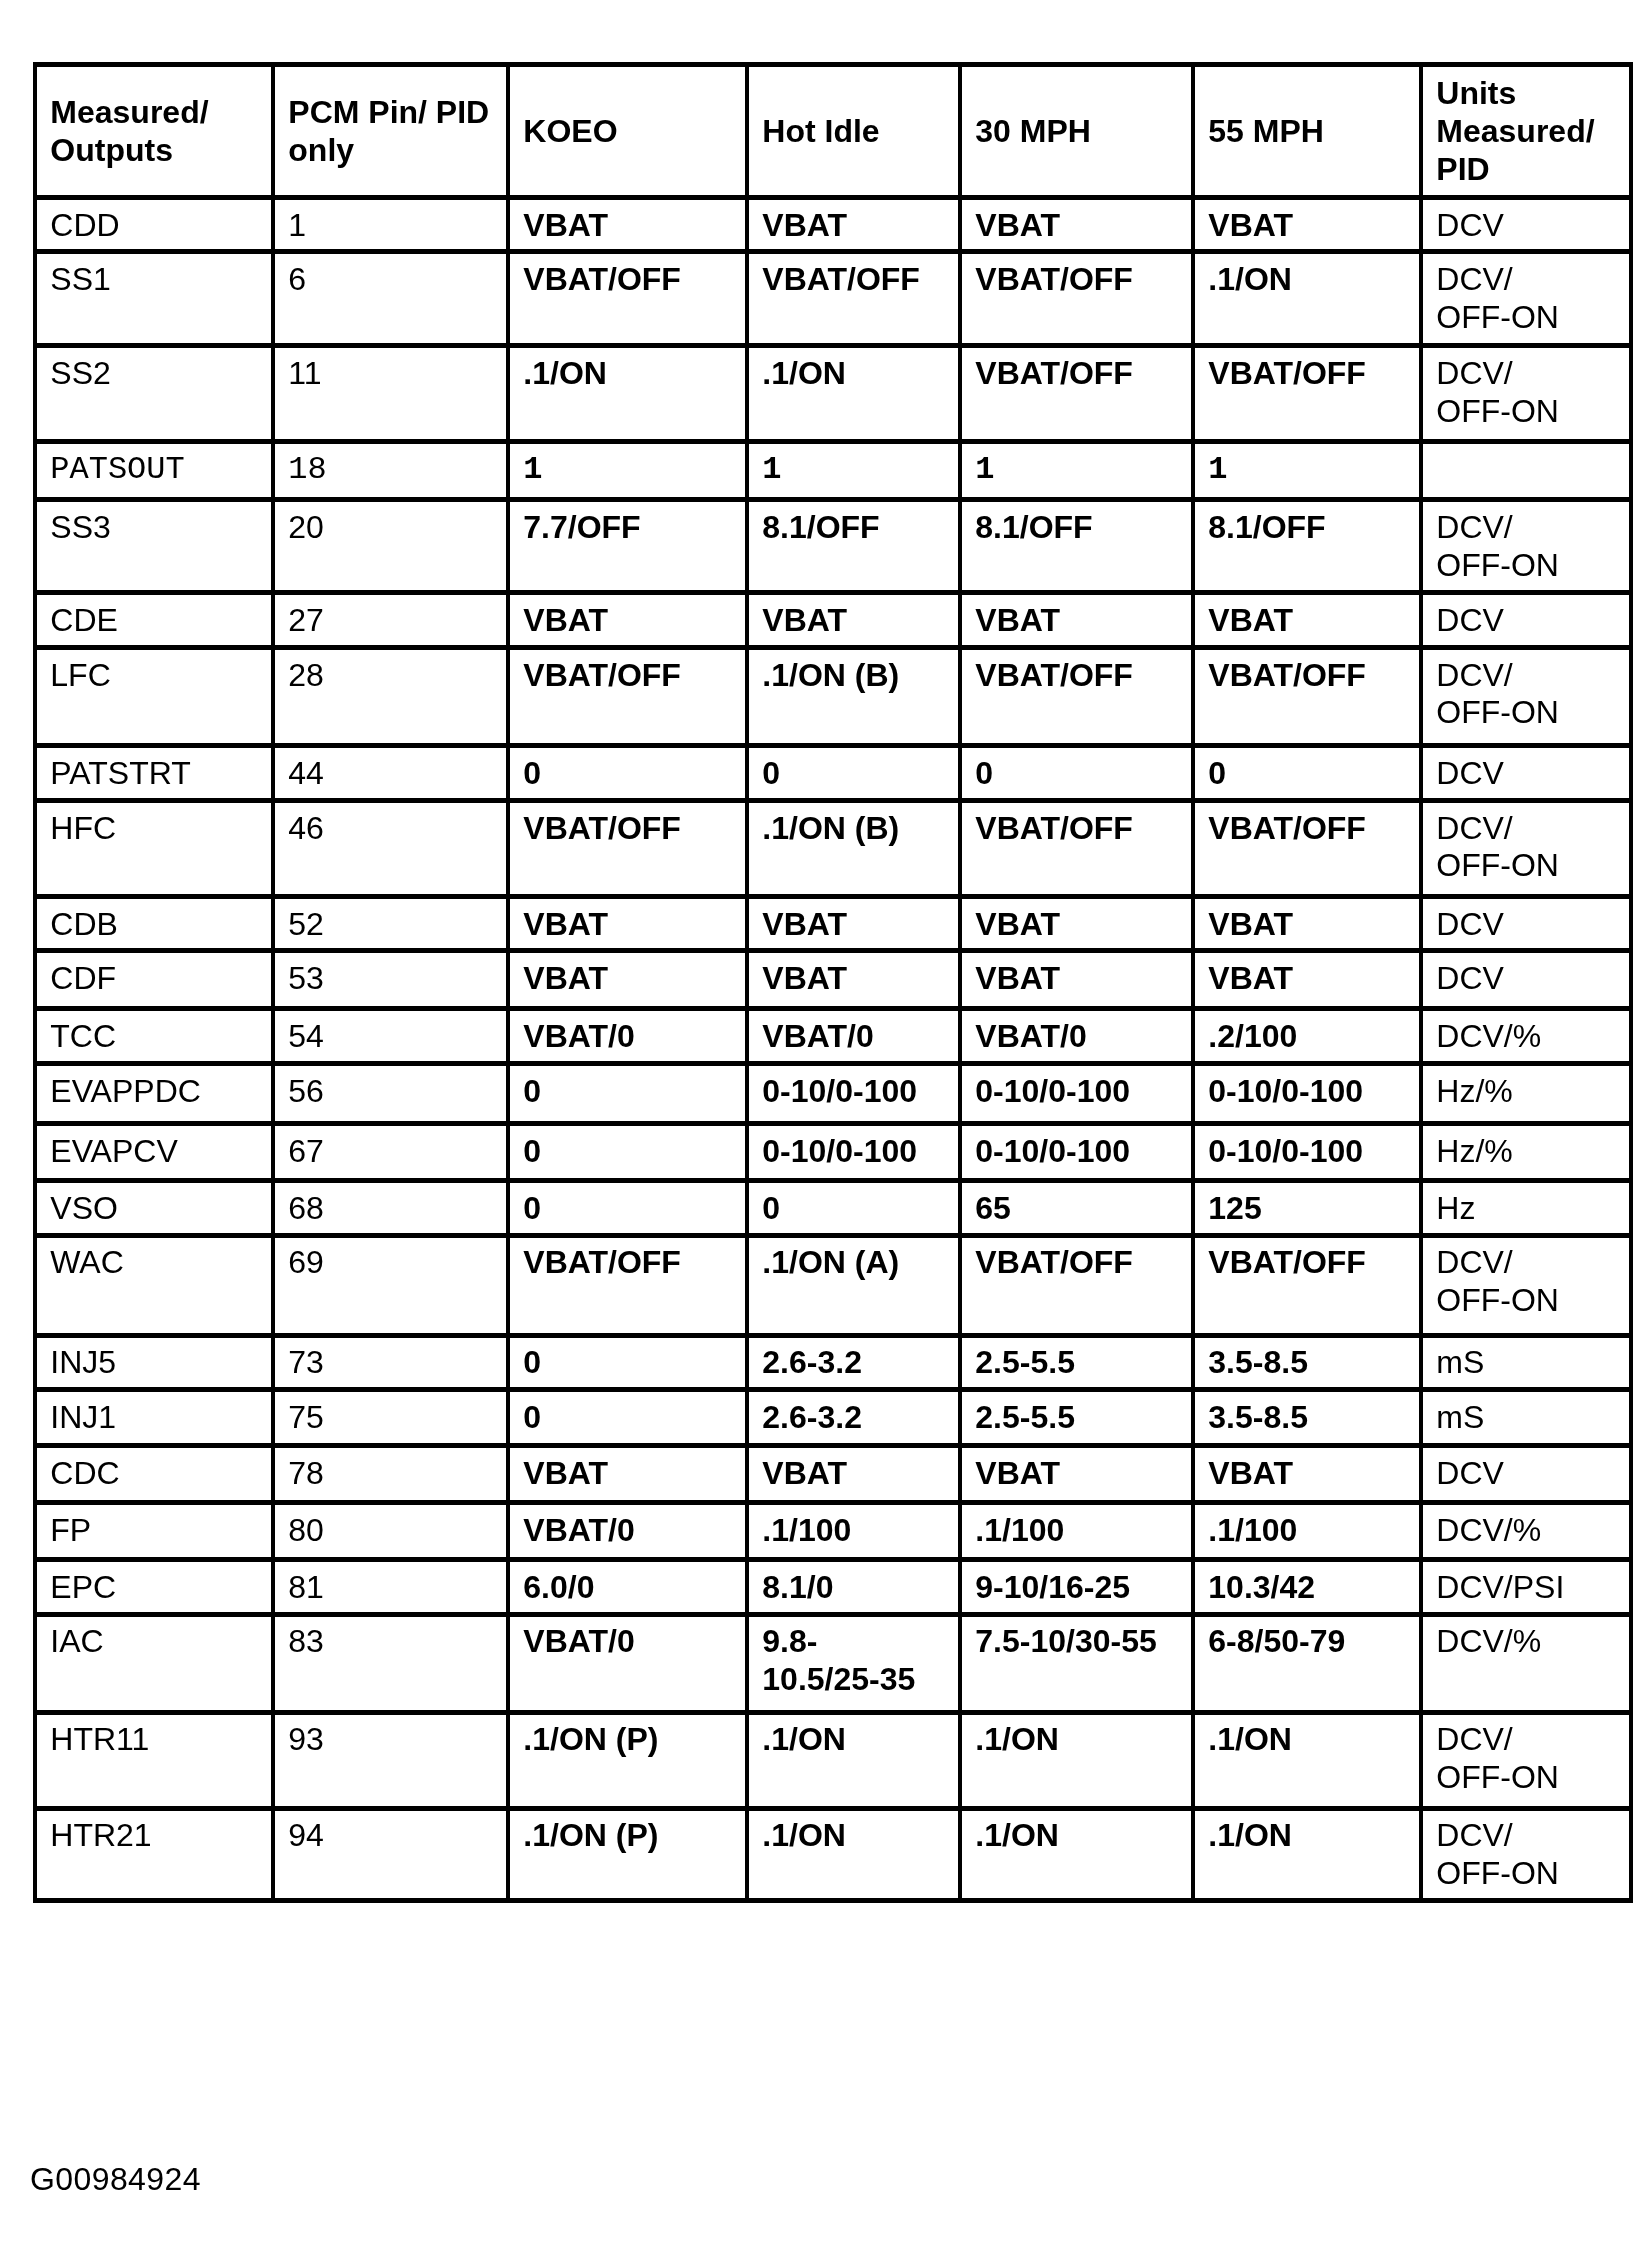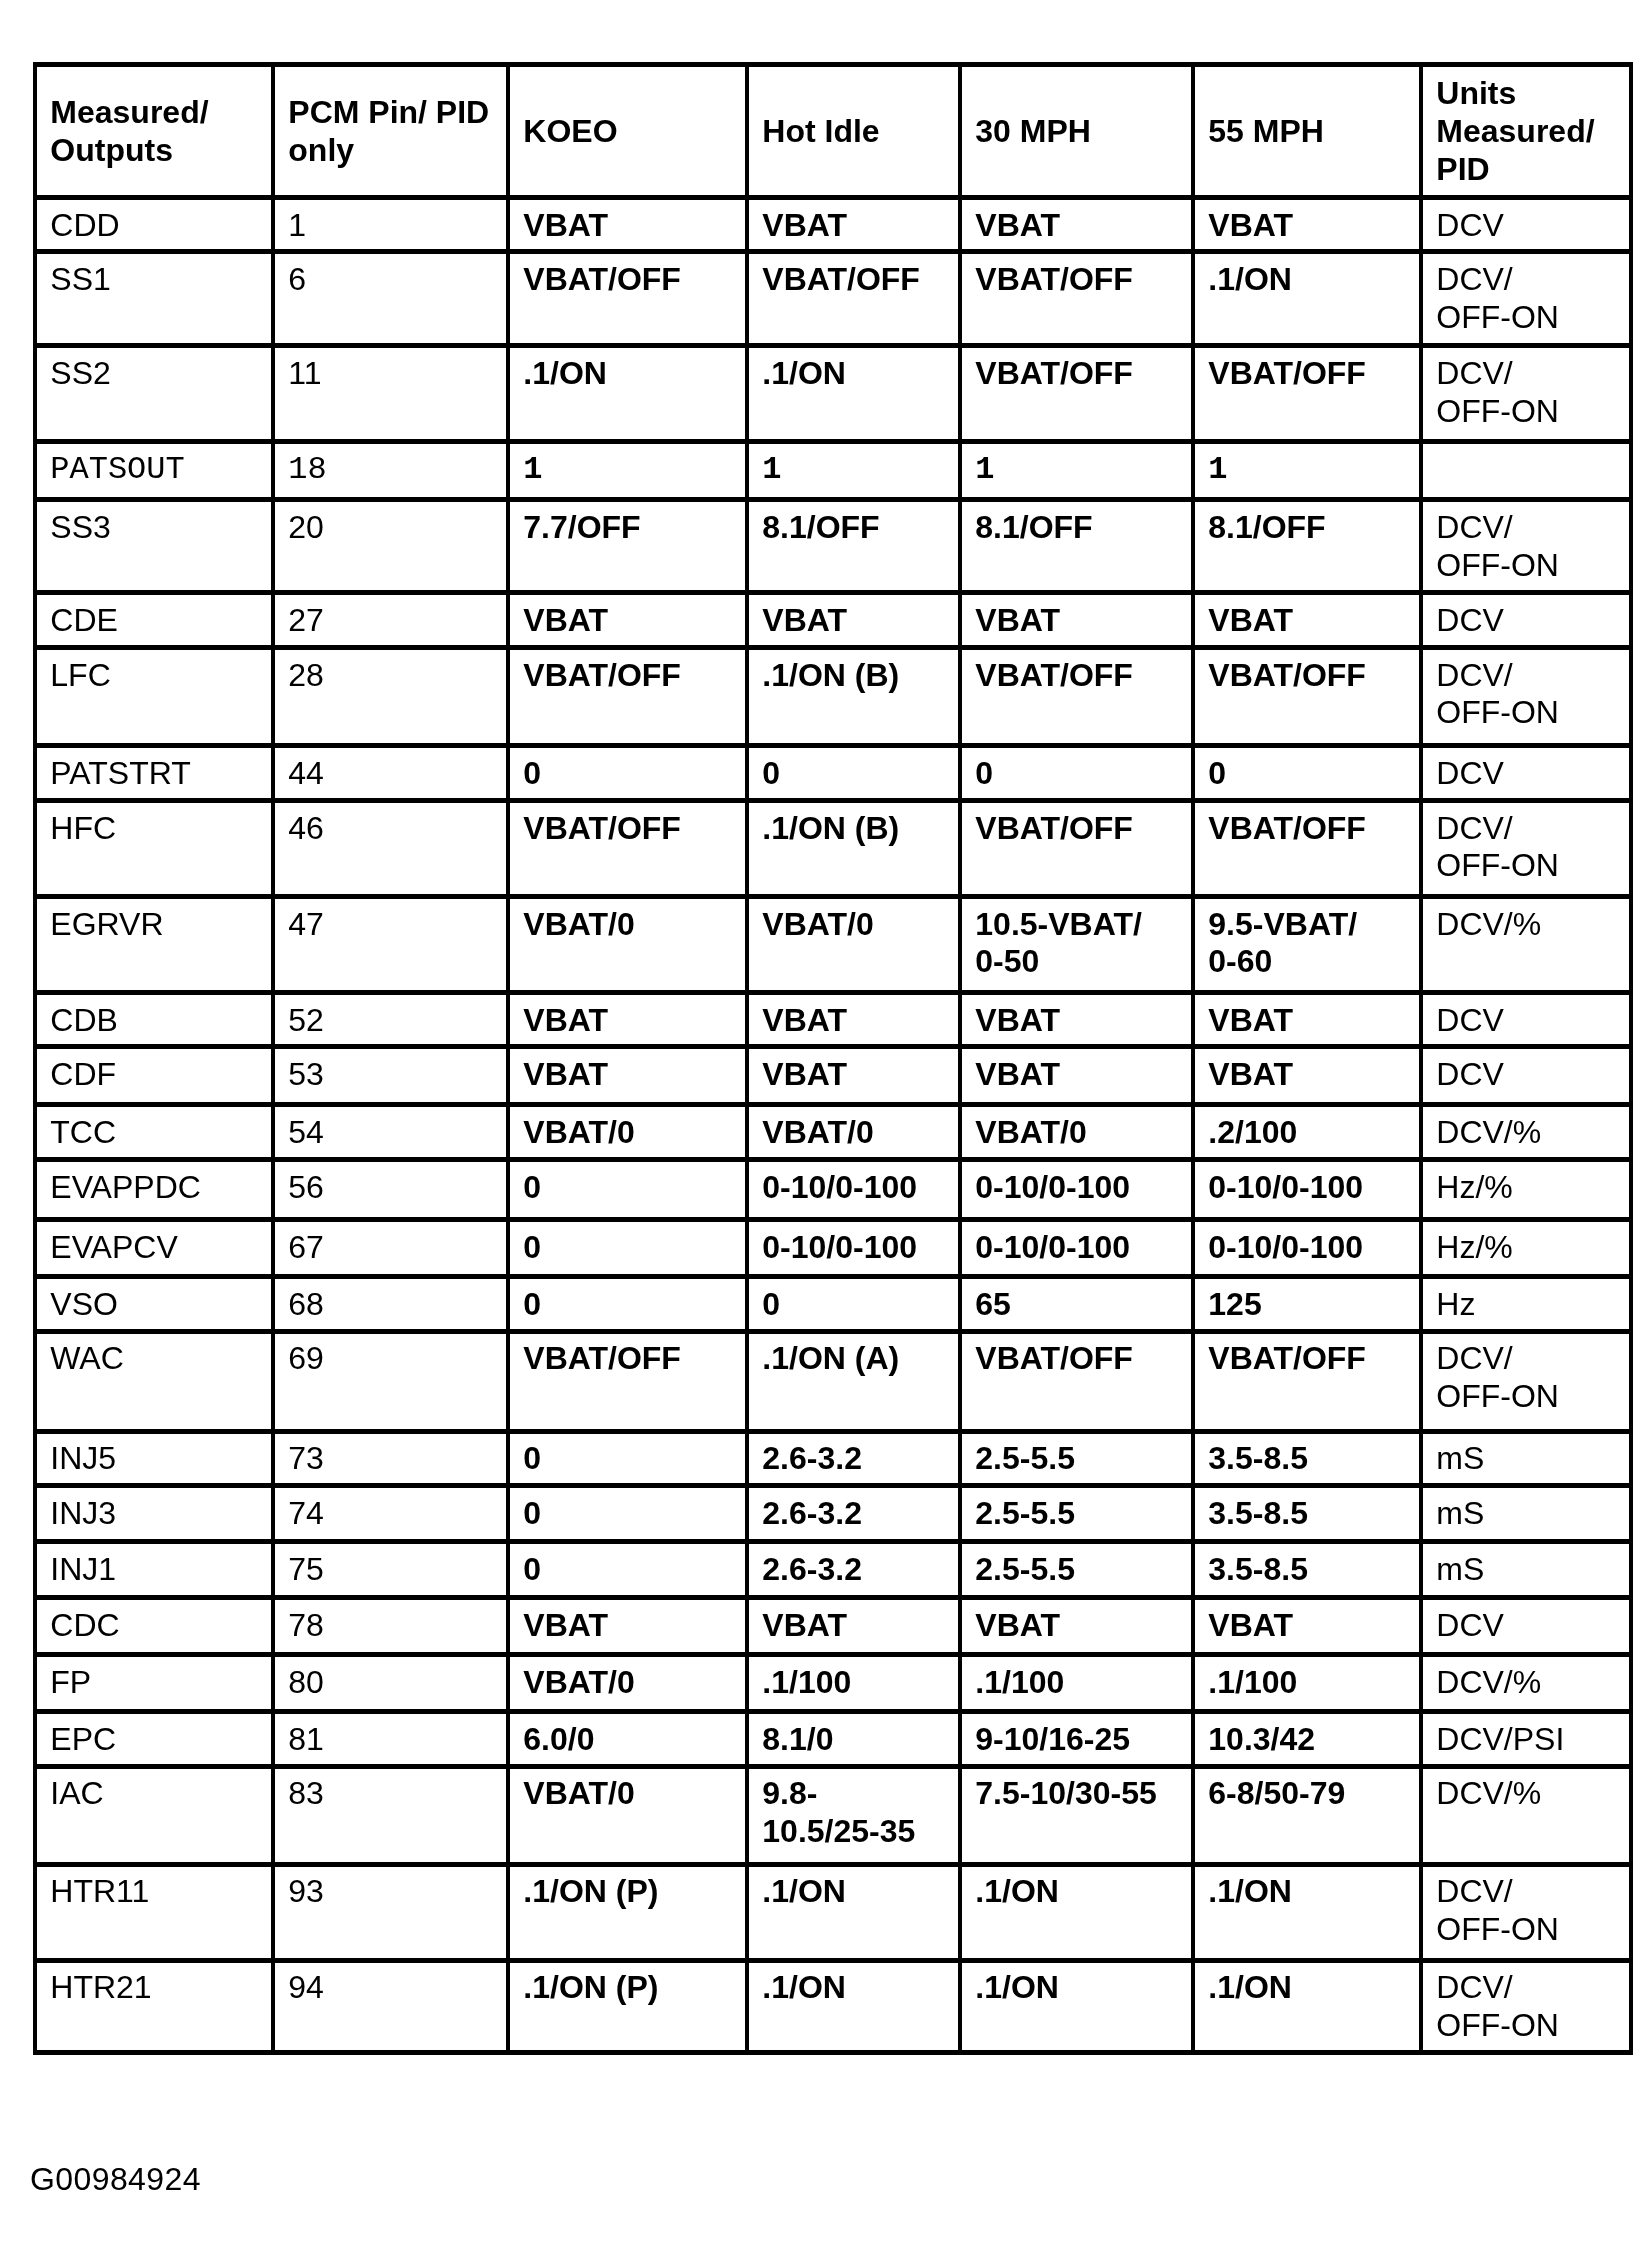--- a/index.html
+++ b/index.html
@@ -160,31 +160,20 @@
         <tr style="height: 96px;">
           <td class="lab">HFC</td>
           <td class="pin">46</td>
           <td class="val">VBAT/OFF</td>
           <td class="val">.1/ON (B)</td>
           <td class="val">VBAT/OFF</td>
           <td class="val">VBAT/OFF</td>
           <td class="units">DCV/
 OFF-ON</td>
         </tr>
-        <tr style="height: 96px;">
-          <td class="lab">EGRVR</td>
-          <td class="pin">47</td>
-          <td class="val">VBAT/0</td>
-          <td class="val">VBAT/0</td>
-          <td class="val">10.5-VBAT/
-0-50</td>
-          <td class="val">9.5-VBAT/
-0-60</td>
-          <td class="units">DCV/%</td>
-        </tr>
         <tr style="height: 54px;">
           <td class="lab">CDB</td>
           <td class="pin">52</td>
           <td class="val">VBAT</td>
           <td class="val">VBAT</td>
           <td class="val">VBAT</td>
           <td class="val">VBAT</td>
           <td class="units">DCV</td>
         </tr>
         <tr style="height: 58px;">
@@ -238,29 +227,20 @@
           <td class="val">VBAT/OFF</td>
           <td class="val">.1/ON (A)</td>
           <td class="val">VBAT/OFF</td>
           <td class="val">VBAT/OFF</td>
           <td class="units">DCV/
 OFF-ON</td>
         </tr>
         <tr style="height: 54px;">
           <td class="lab">INJ5</td>
           <td class="pin">73</td>
-          <td class="val">0</td>
-          <td class="val">2.6-3.2</td>
-          <td class="val">2.5-5.5</td>
-          <td class="val">3.5-8.5</td>
-          <td class="units">mS</td>
-        </tr>
-        <tr style="height: 56px;">
-          <td class="lab">INJ3</td>
-          <td class="pin">74</td>
           <td class="val">0</td>
           <td class="val">2.6-3.2</td>
           <td class="val">2.5-5.5</td>
           <td class="val">3.5-8.5</td>
           <td class="units">mS</td>
         </tr>
         <tr style="height: 56px;">
           <td class="lab">INJ1</td>
           <td class="pin">75</td>
           <td class="val">0</td>

